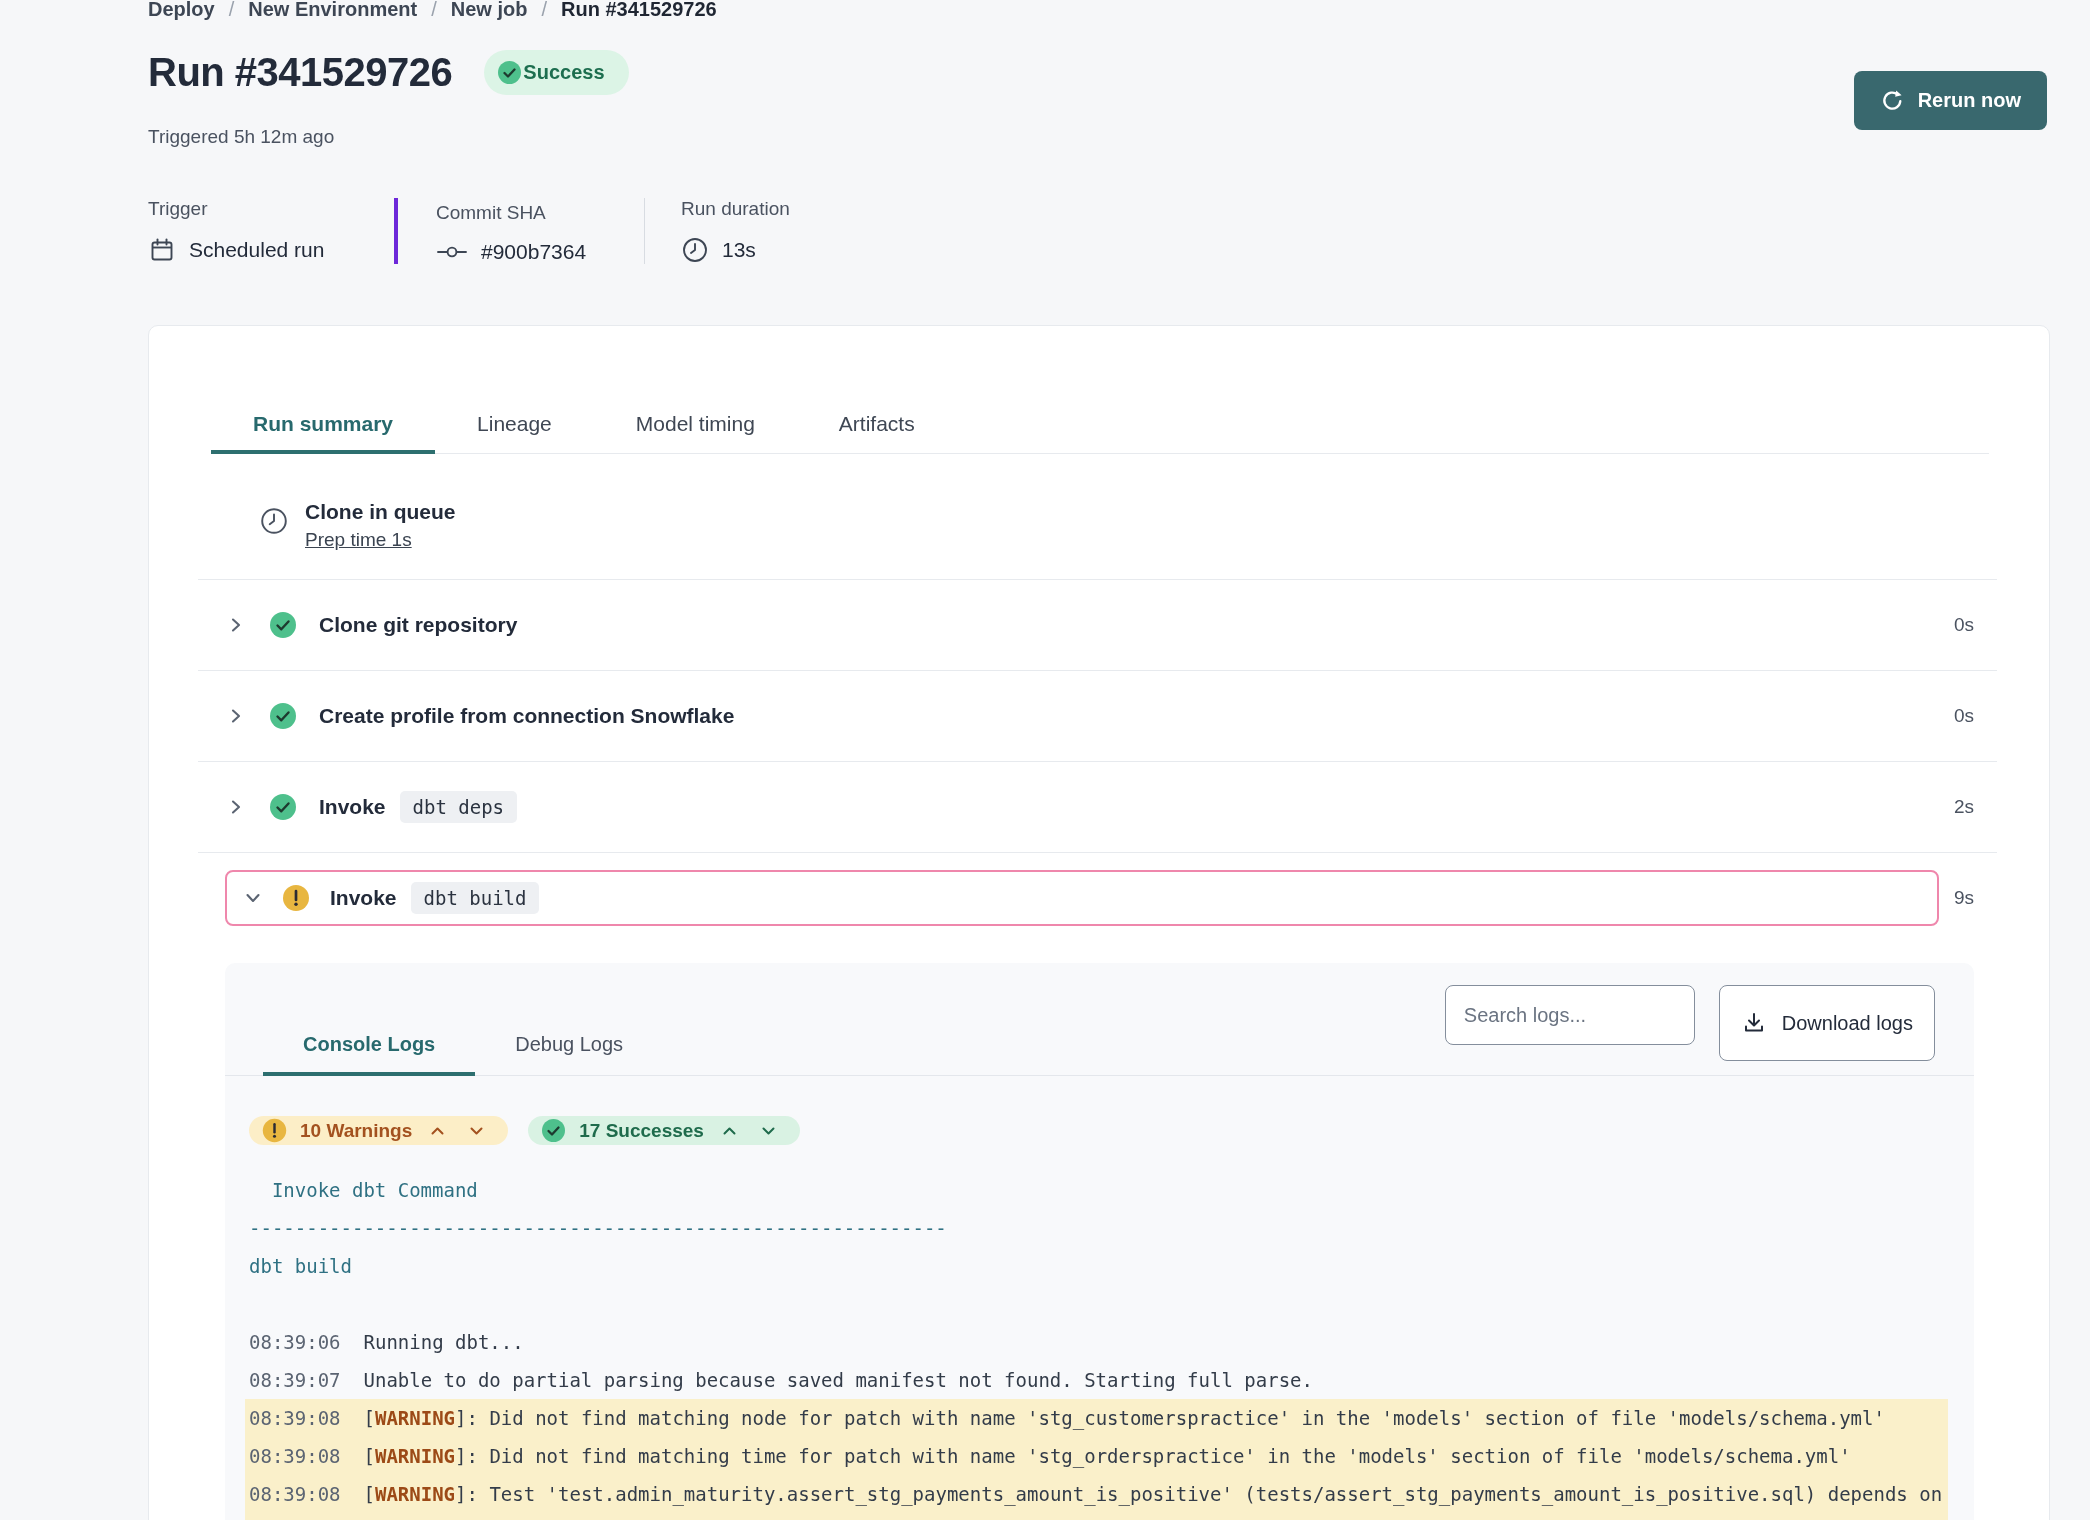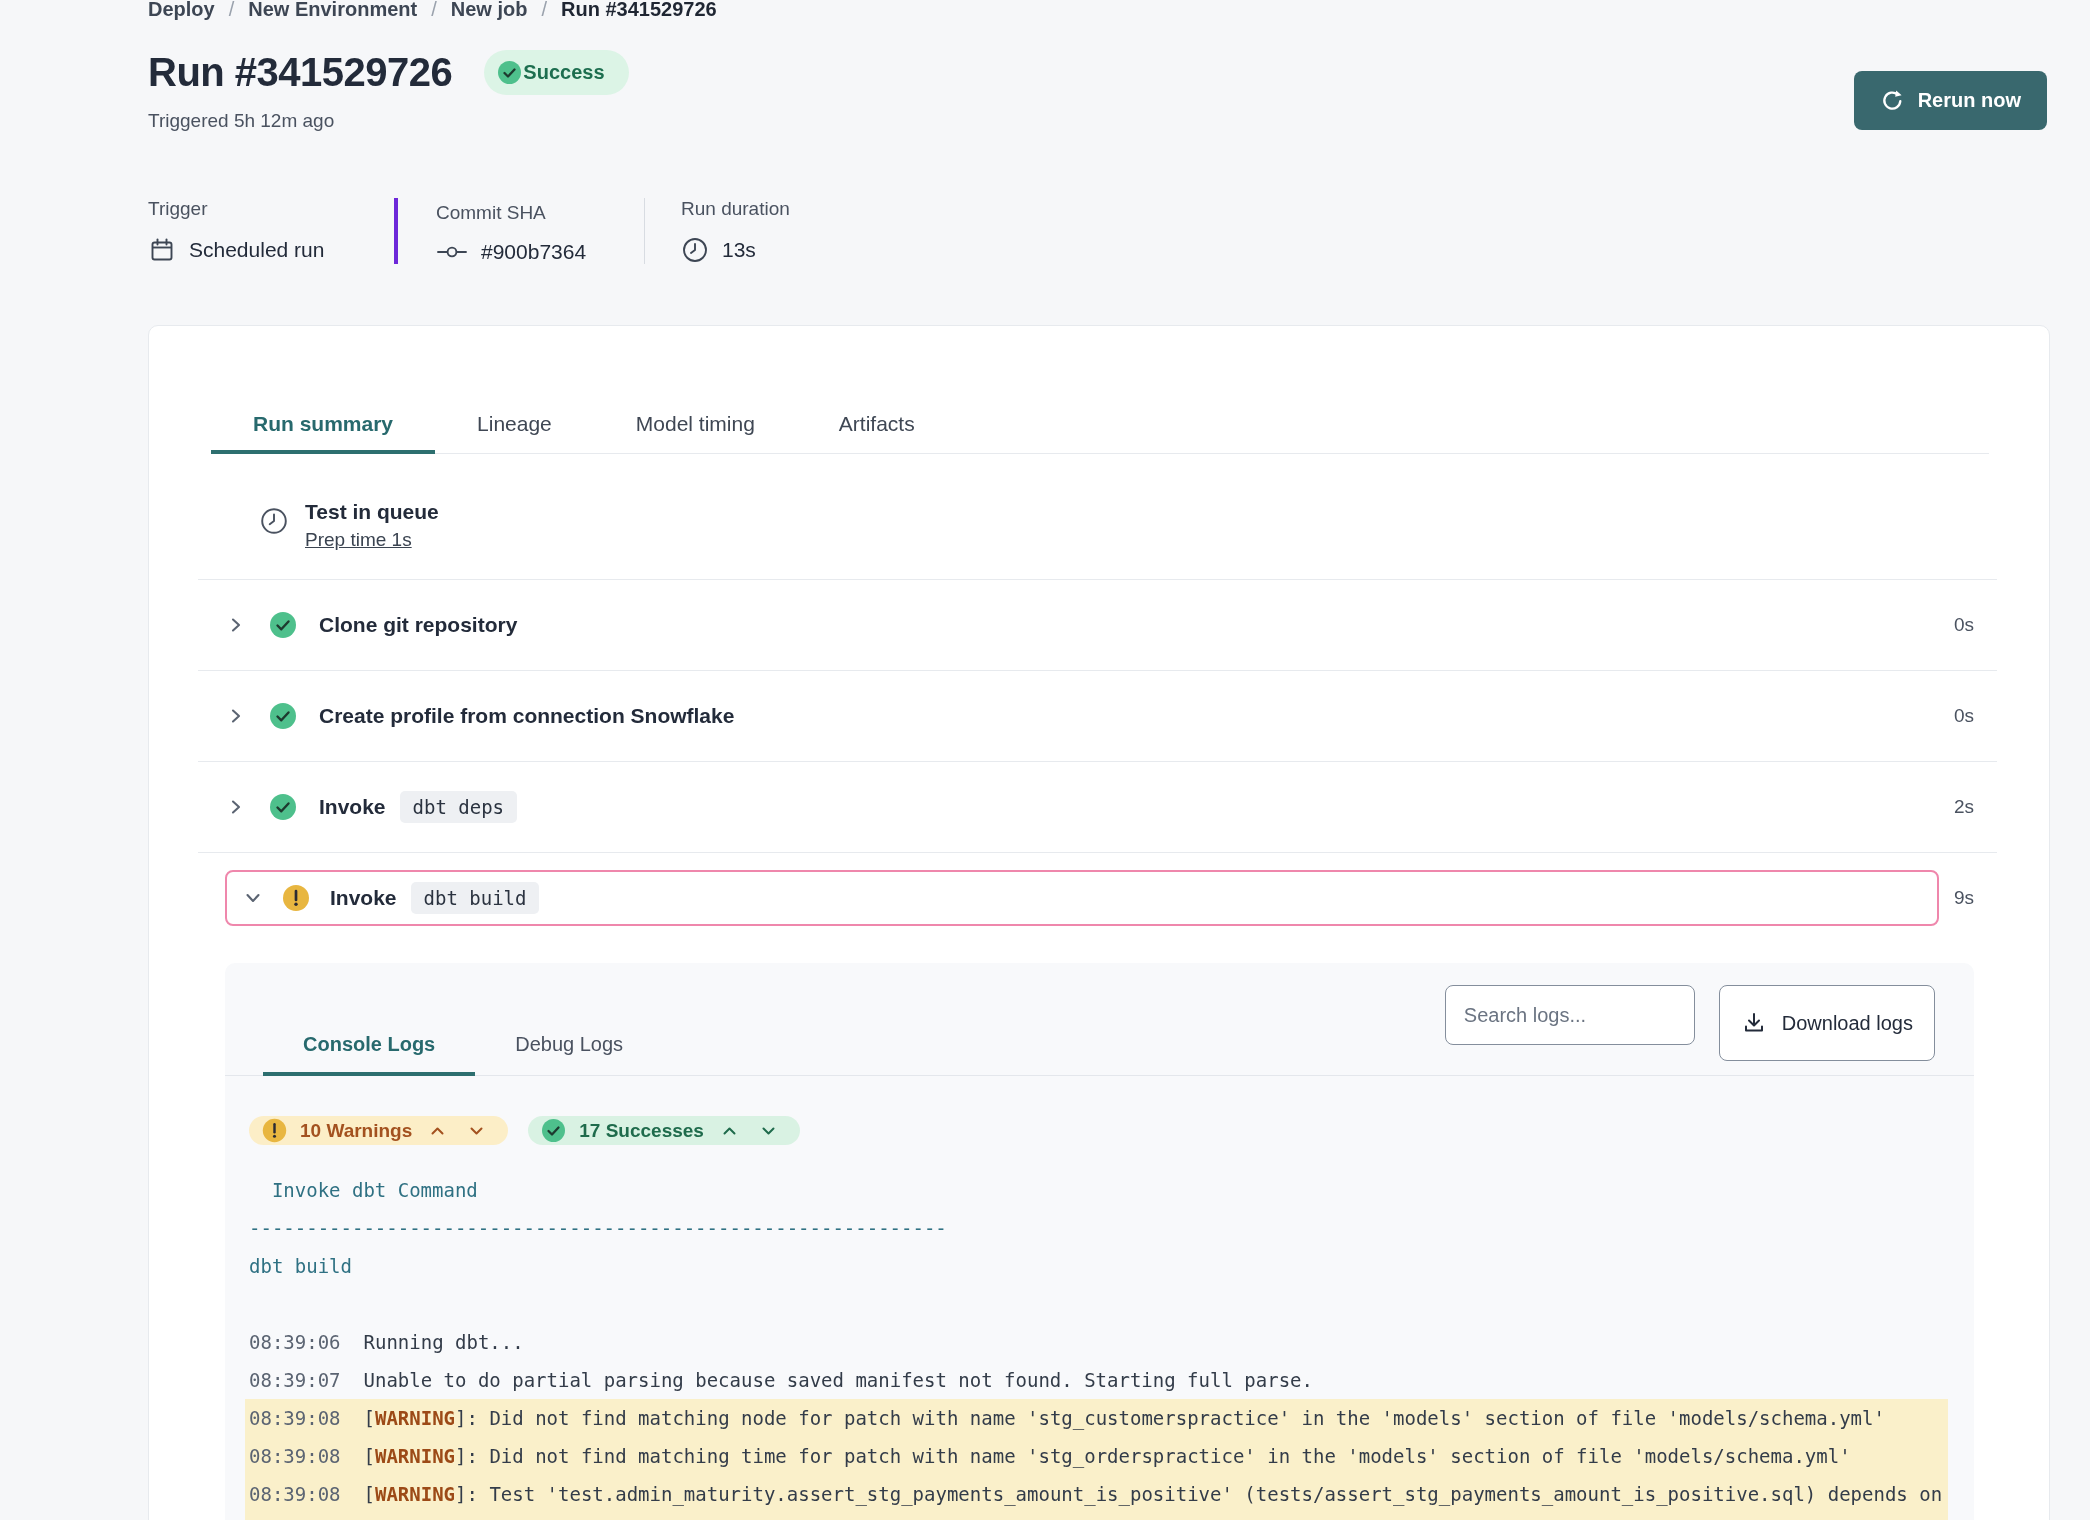--- a/index.html
+++ b/index.html
@@ -16,21 +16,21 @@
   .breadcrumb { position:absolute; left:148px; top:-2px; font-size:20px; font-weight:700; color:#3d4654; display:flex; gap:14px; align-items:center; }
   .breadcrumb .sep { color:#9aa2ad; font-weight:400; }
   .breadcrumb .crumb { cursor:pointer; }
   .breadcrumb .crumb.current { color:#1f2633; }
 
   
   .title-row { position:absolute; left:148px; top:50px; display:flex; align-items:center; gap:32px; }
   .run-title { font-size:40px; font-weight:700; color:#232b3a; letter-spacing:-0.5px; }
   .status-pill { display:flex; align-items:center; background:#dcf4e6; border-radius:26px; padding:9px 24px 9px 12px; }
   .status-pill .txt { font-size:20px; font-weight:600; color:#1d6e4f; }
-  .triggered { position:absolute; left:148px; top:110px; font-size:19px; color:#4a5260; }
+  .triggered { position:absolute; left:148px; top:126px; font-size:19px; color:#4a5260; }
 
   .rerun-btn { position:absolute; right:43px; top:71px; height:59px; background:#39686e; border:none; border-radius:8px;
     display:flex; align-items:center; gap:13px; padding:0 26px; cursor:pointer; }
   .rerun-btn .txt { color:#ffffff; font-size:20px; font-weight:700; }
 
   
   .meta { position:absolute; left:148px; top:198px; display:flex; }
   .meta-col { display:flex; flex-direction:column; gap:16px; }
   .meta-col.c1 { width:246px; }
   .meta-col.c2 { border-left:4px solid #6d28d9; padding-left:38px; width:250px;justify-content:flex-end; }
@@ -190,21 +190,21 @@
     </div>
 
     <div class="queue">
       <span>
         <svg width="30" height="30" viewBox="0 0 28 28" style="margin-top:6px;">
             <circle cx="14" cy="14" r="11" fill="none" stroke="#4a5260" stroke-width="1.8"></circle>
             <polyline points="14,8 14,14 10,17" fill="none" stroke="#4a5260" stroke-width="1.8" stroke-linecap="round" stroke-linejoin="round"></polyline>
           </svg>
       </span>
       <div class="queue-texts">
-        <span class="queue-title">Test in queue</span>
+        <span class="queue-title">Clone in queue</span>
         <span class="queue-link">Prep time 1s</span>
       </div>
     </div>
 
     <div class="step-row">
       <span class="chev">
         <svg width="20" height="20" viewBox="0 0 20 20">
             <polyline points="7,4.5 13,10 7,15.5" fill="none" stroke="#5b6472" stroke-width="2.1" stroke-linecap="round" stroke-linejoin="round"></polyline>
           </svg>
       </span>

